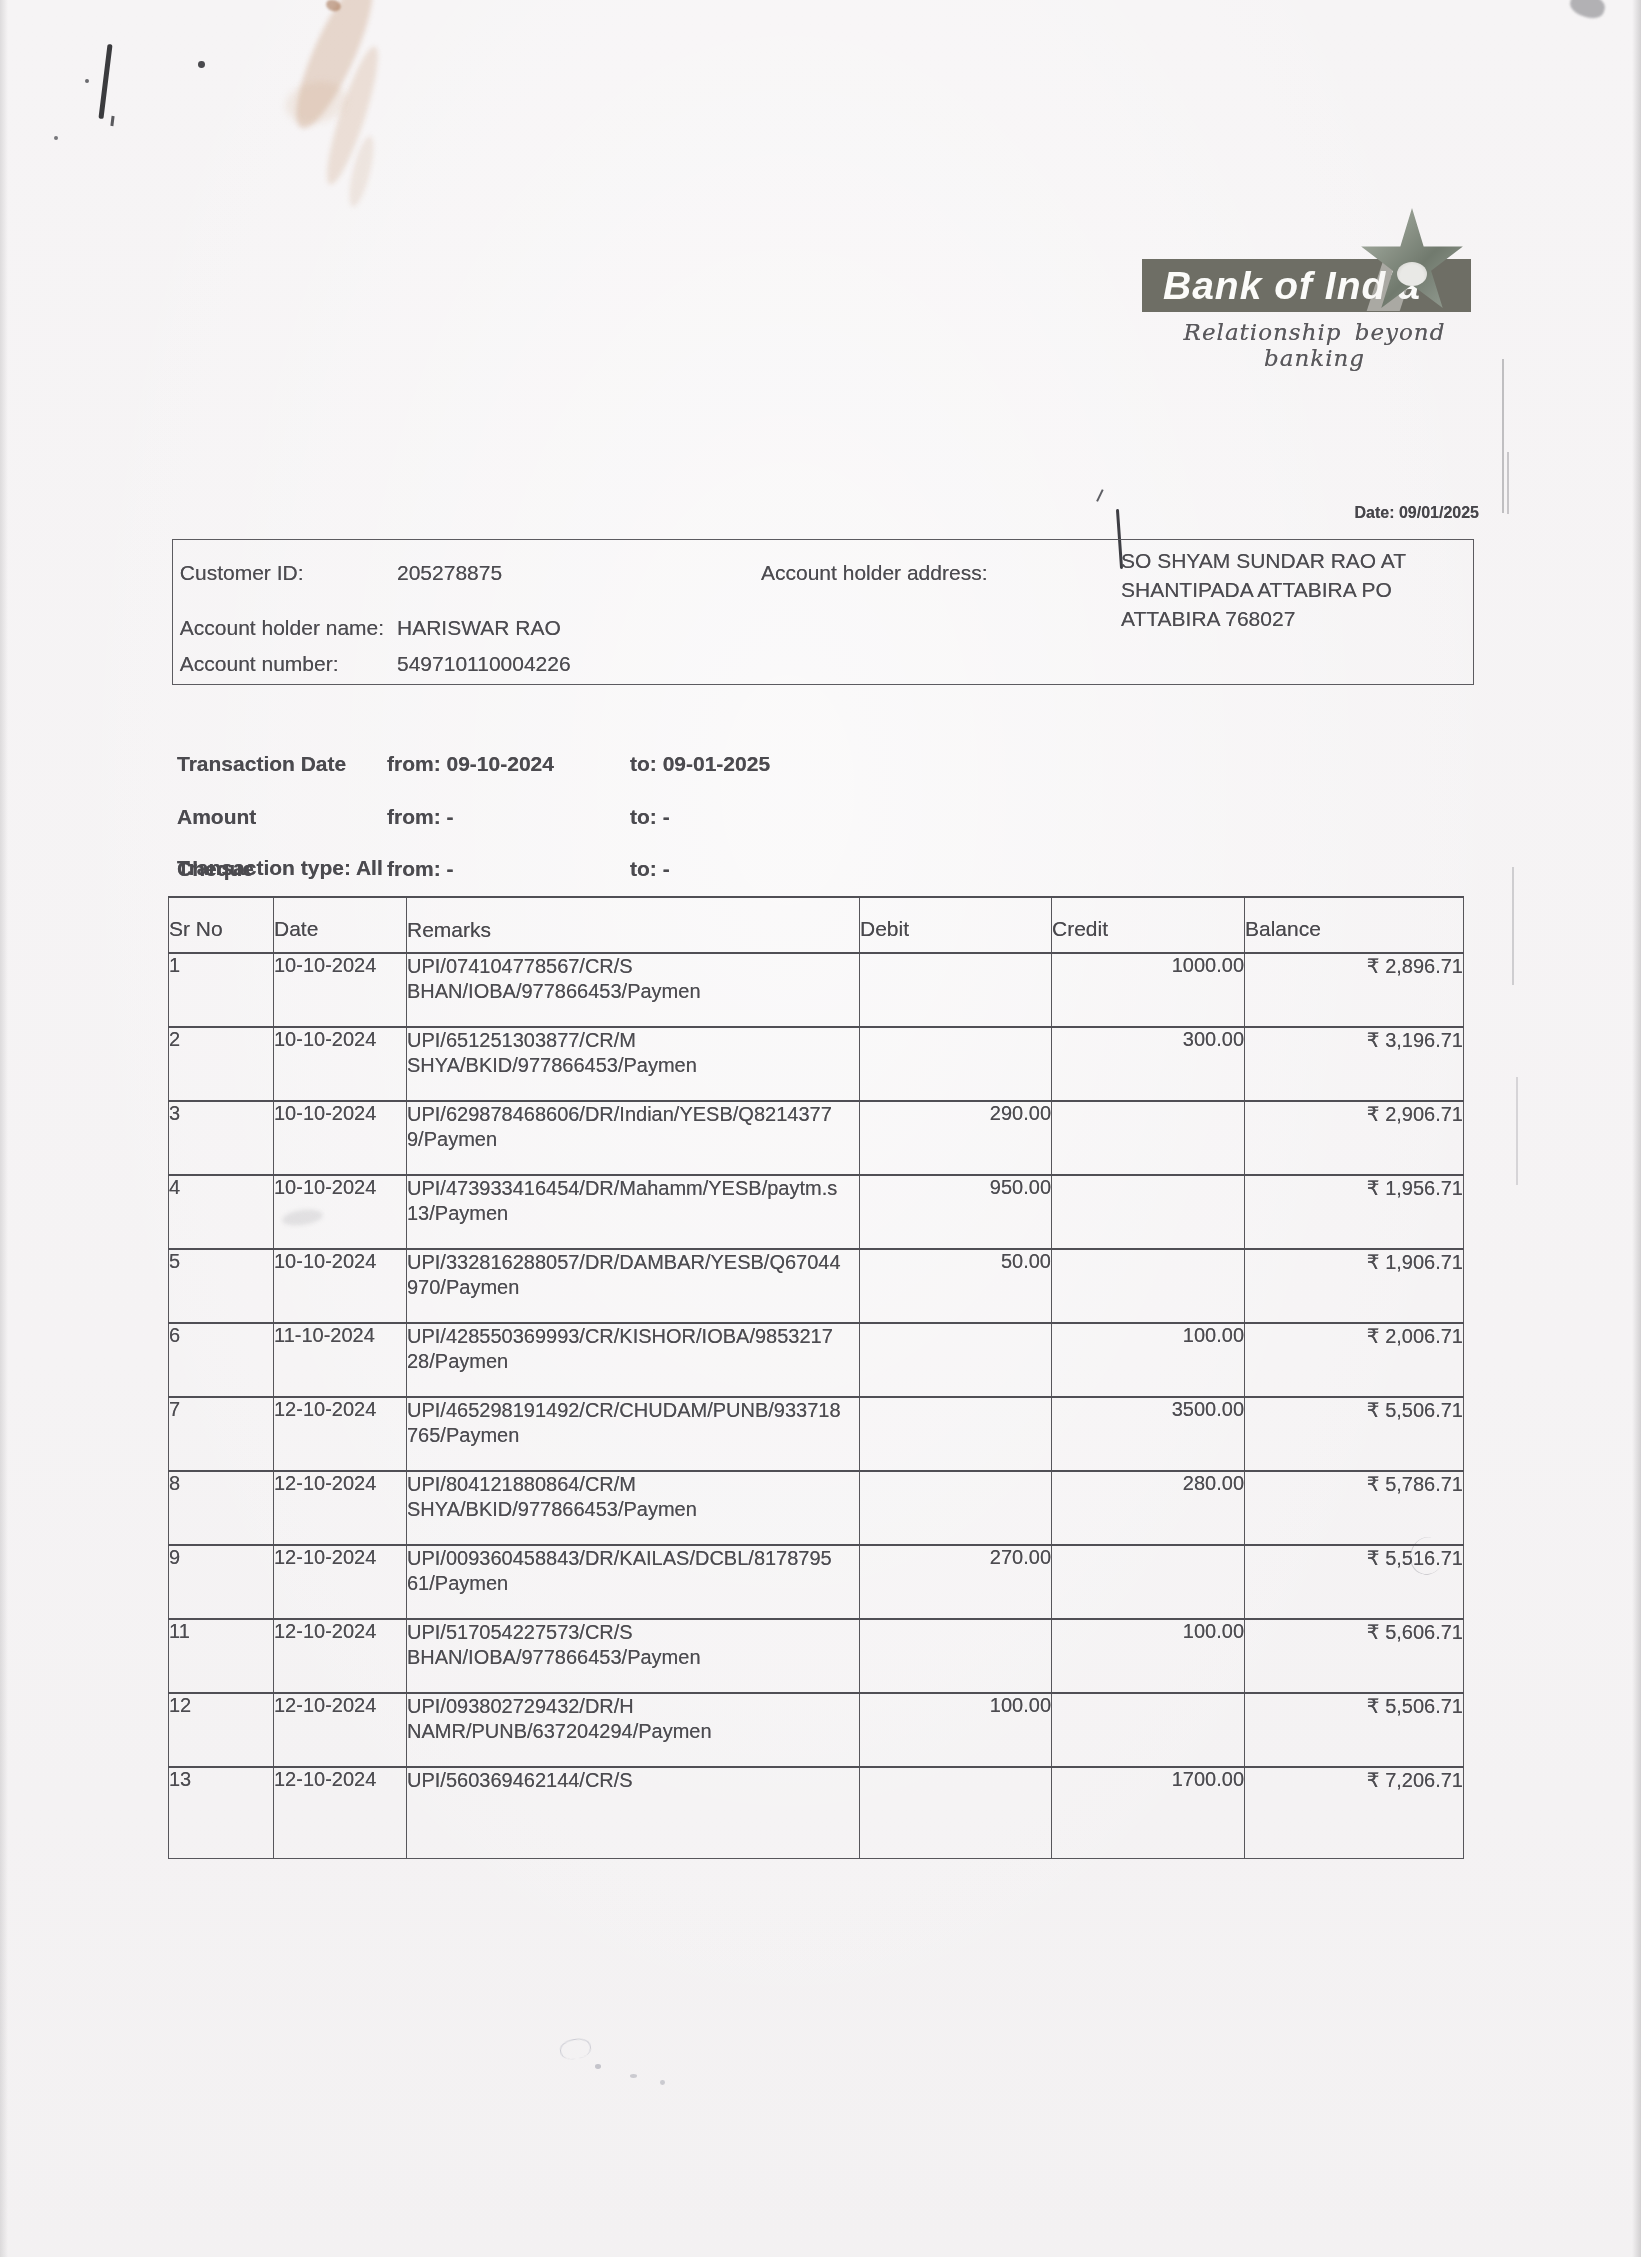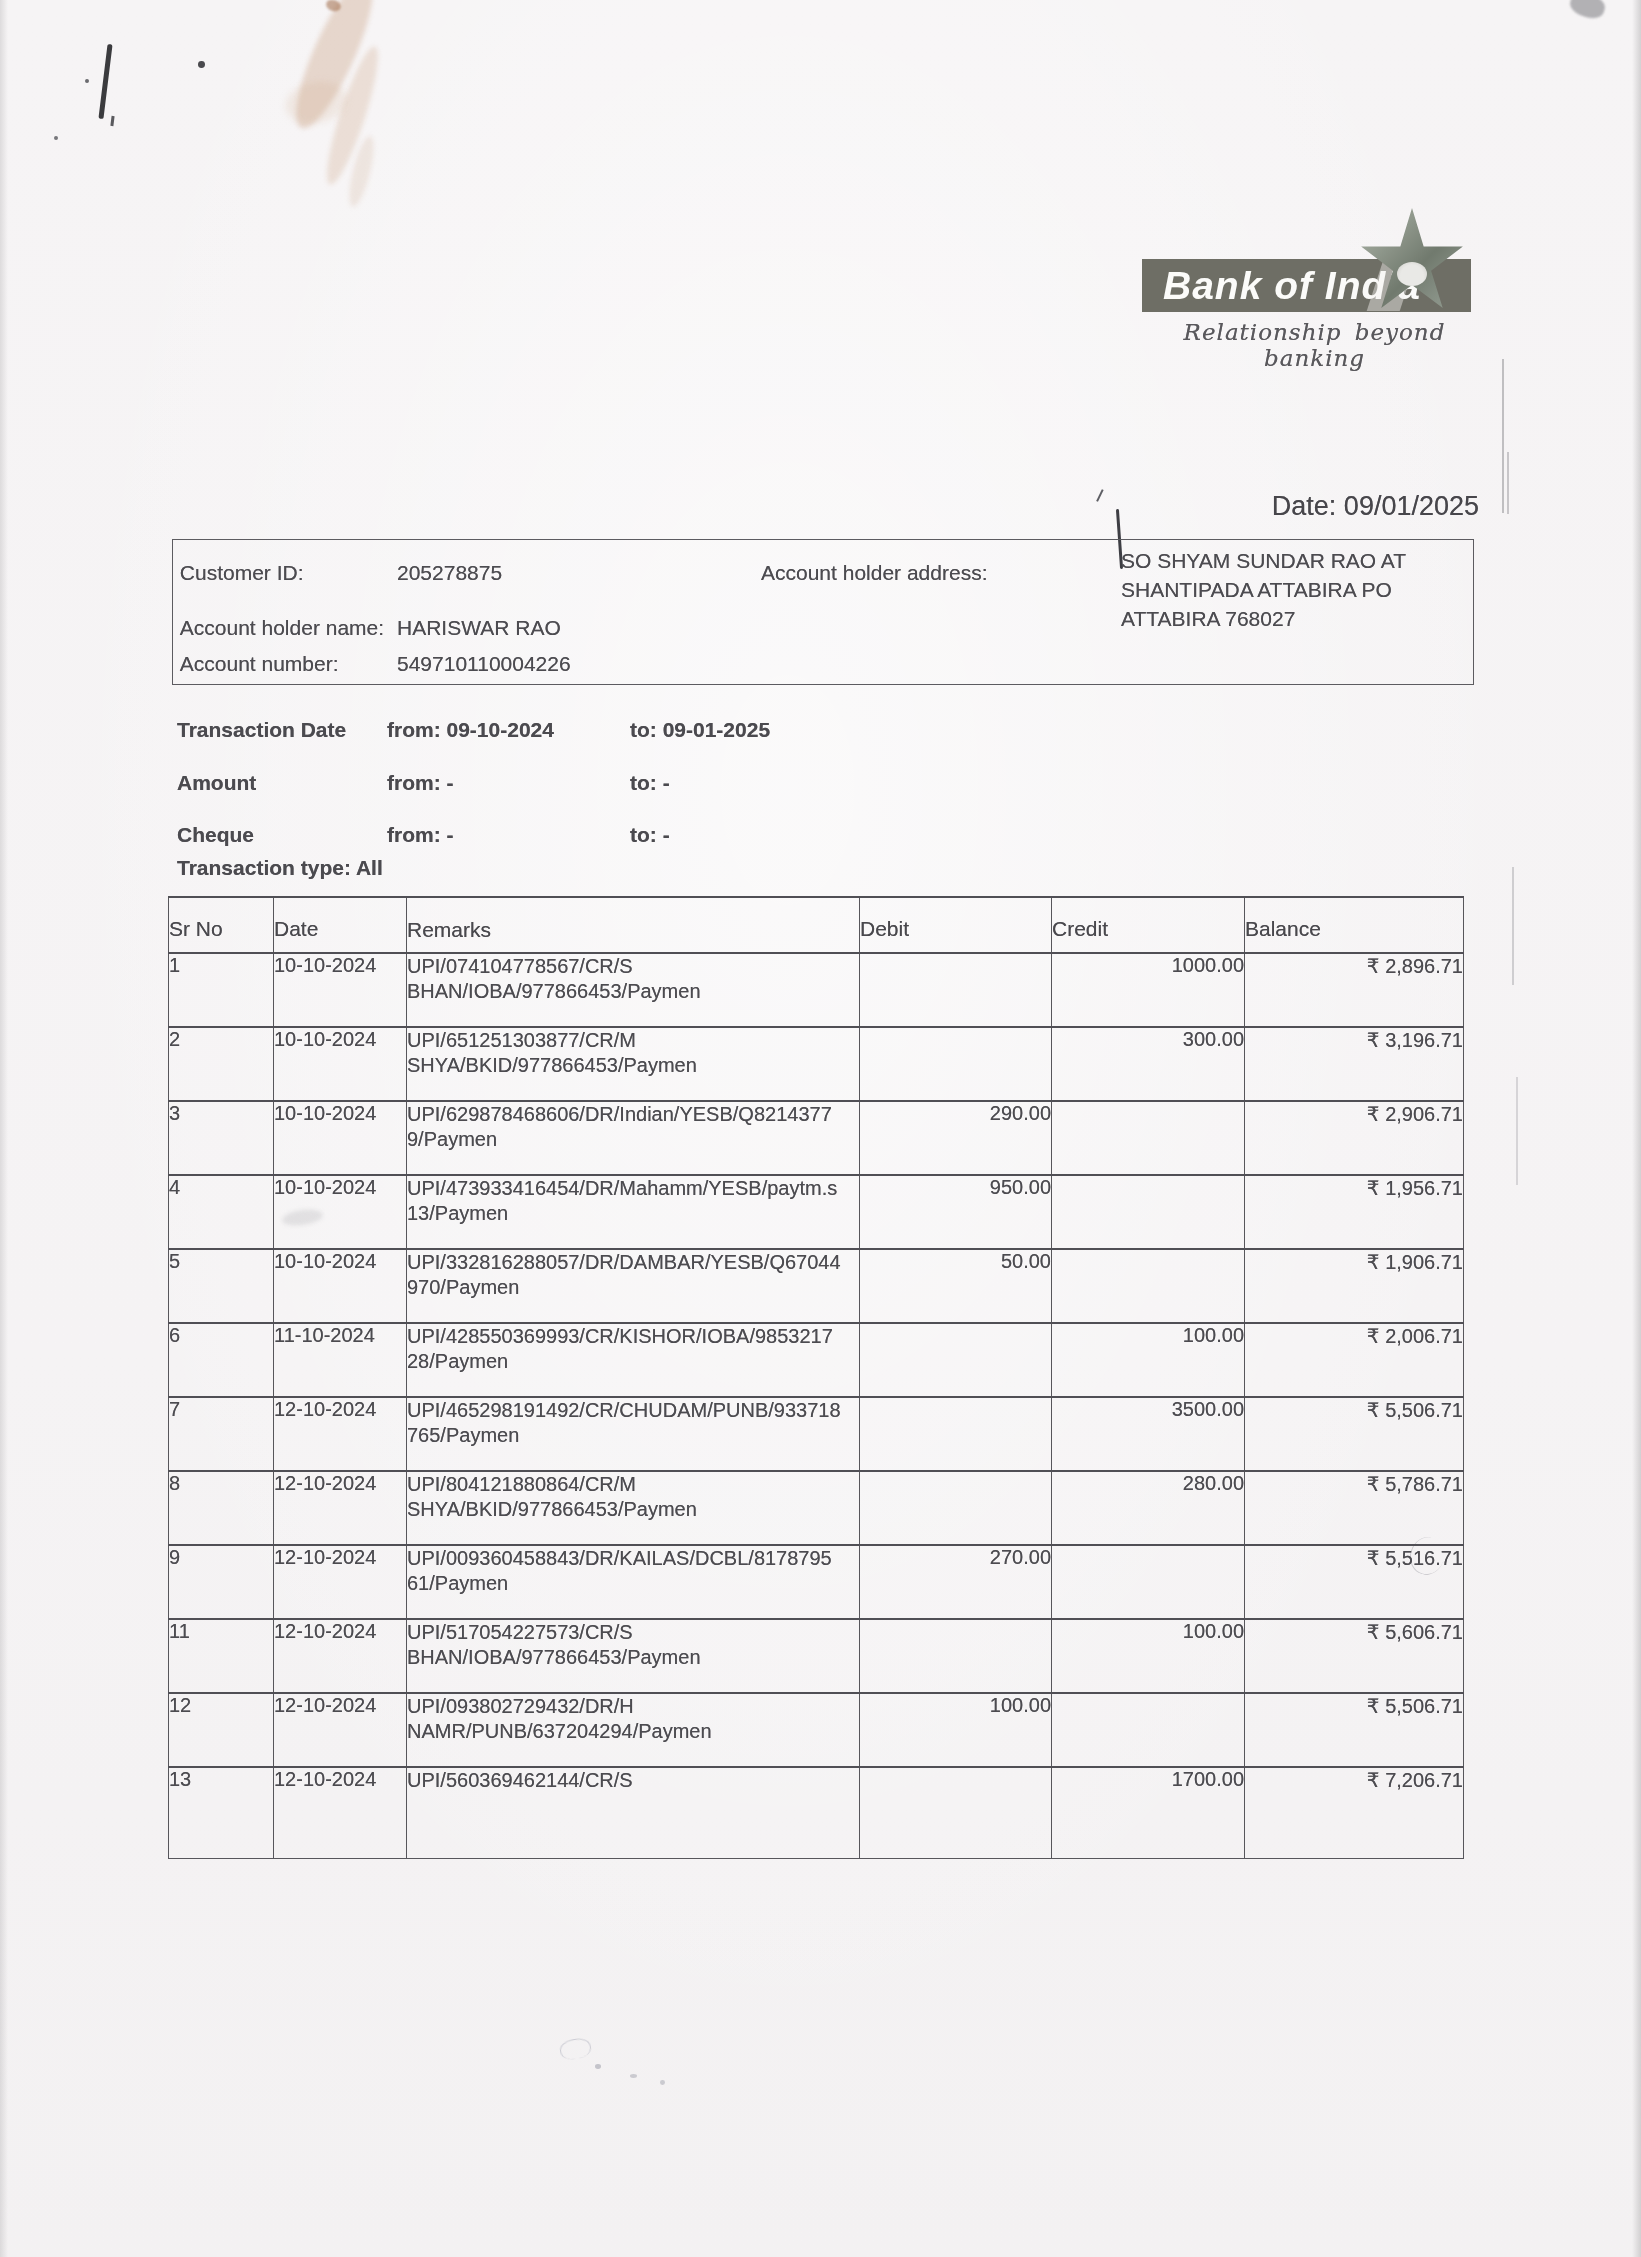--- a/index.html
+++ b/index.html
@@ -20,31 +20,31 @@
   .logo-wedge{left:1375px;top:260px;width:33px;height:51px;background:rgba(243,242,240,.45);
     transform:skewX(-18deg);}
   .logo-star{left:1359px;top:208px;width:106px;height:110px;background:linear-gradient(135deg,#9aa296 20%,#717a6e 55%,#8a9388 80%);
     clip-path:polygon(50% 0%,61% 35%,98% 35%,68% 57%,79% 91%,50% 70%,21% 91%,32% 57%,2% 35%,39% 35%);}
   .logo-ellipse{left:1397px;top:262px;width:30px;height:24px;border-radius:50%;
     background:radial-gradient(circle at 50% 60%, #e9e9e6 0 55%, #c9c9c4 100%);}
   .logo-tagline{left:1157px;top:319px;width:315px;text-align:center;
     font-family:"DejaVu Serif",serif;font-style:italic;font-size:23px;color:#59585c;letter-spacing:1px;word-spacing:4.8px;}
   
   .title{left:0;top:386px;width:1641px;text-align:center;font-size:36px;font-weight:bold;color:#47464b;letter-spacing:0.5px;}
-  .stmt-date{right:162px;top:491px;font-size:27px;font-weight:normal;color:#47464b;}
+  .stmt-date{right:162px;top:504px;font-size:16px;font-weight:bold;color:#47464b;}
   
   .info-box{left:172px;top:539px;width:1302px;height:146px;border:1.9px solid #5c5b60;box-sizing:border-box;font-size:21px;}
   .info-box .lbl,.info-box .val{position:absolute;white-space:nowrap;}
   .ib-cid-l{left:6.8px;top:21px;} .ib-cid-v{left:224px;top:21px;}
   .ib-addr-l{left:588px;top:21px;}
   .ib-addr{position:absolute;left:948px;top:5.8px;line-height:29px;font-size:21px;}
   .ib-name-l{left:6.8px;top:76px;} .ib-name-v{left:224px;top:76px;}
   .ib-num-l{left:6.8px;top:112px;} .ib-num-v{left:224px;top:112px;}
   
-  .filters{left:177px;top:718px;width:772px;height:145px;font-size:21px;font-weight:bold;color:#4b4a4f;}
+  .filters{left:177px;top:752px;width:772px;height:145px;font-size:21px;font-weight:bold;color:#4b4a4f;}
   .filters .frow{position:absolute;left:0;width:100%;}
   .filters .f-label{position:absolute;left:0;}
   .filters .f-from{position:absolute;left:210px;}
   .filters .f-to{position:absolute;left:453px;}
   .txn-type{left:177px;top:856px;font-size:21px;font-weight:bold;color:#4b4a4f;}
   
   .txn-table-wrap{left:168px;top:896px;}
   table.txn{border-collapse:collapse;table-layout:fixed;width:1296px;font-size:20px;color:#4c4b50;}
   table.txn td,table.txn th{border:1.9px solid #57565b;vertical-align:top;box-sizing:border-box;
     overflow:hidden;text-align:left;font-weight:normal;padding:0;}

